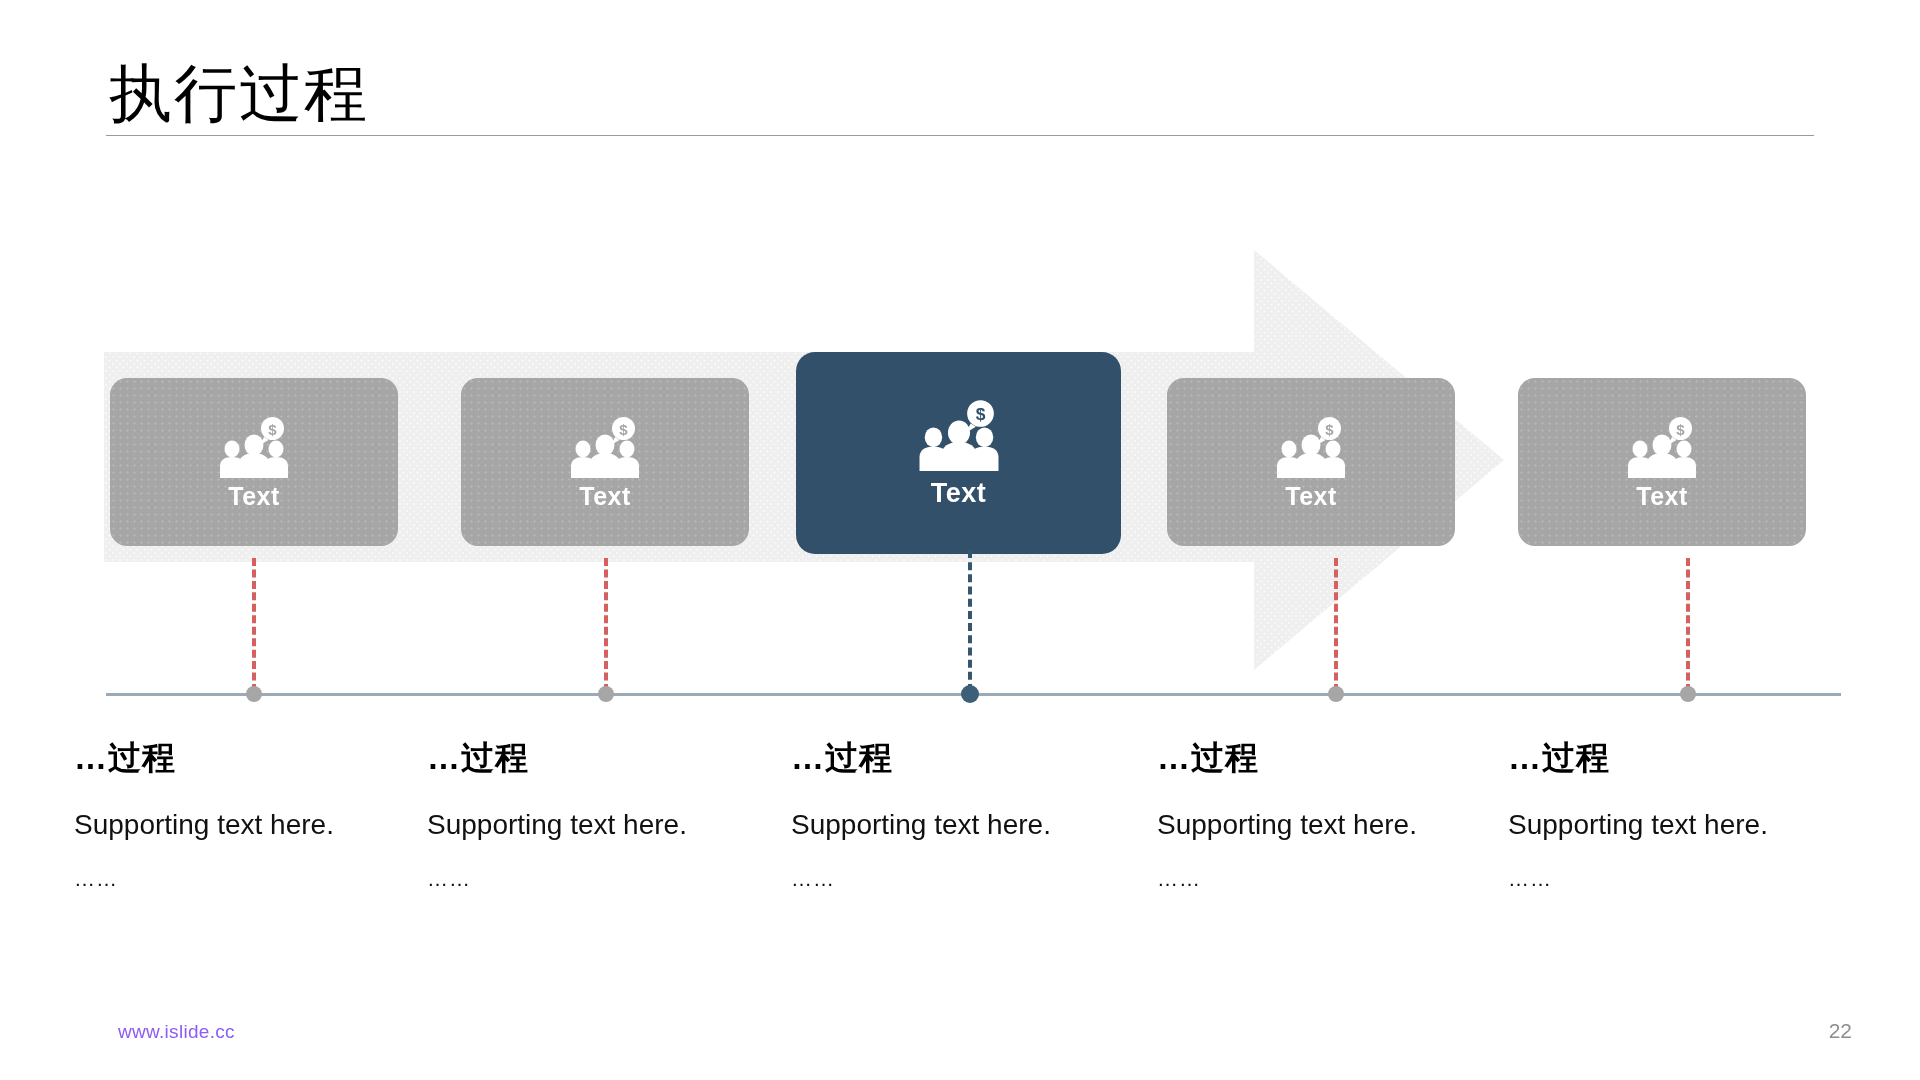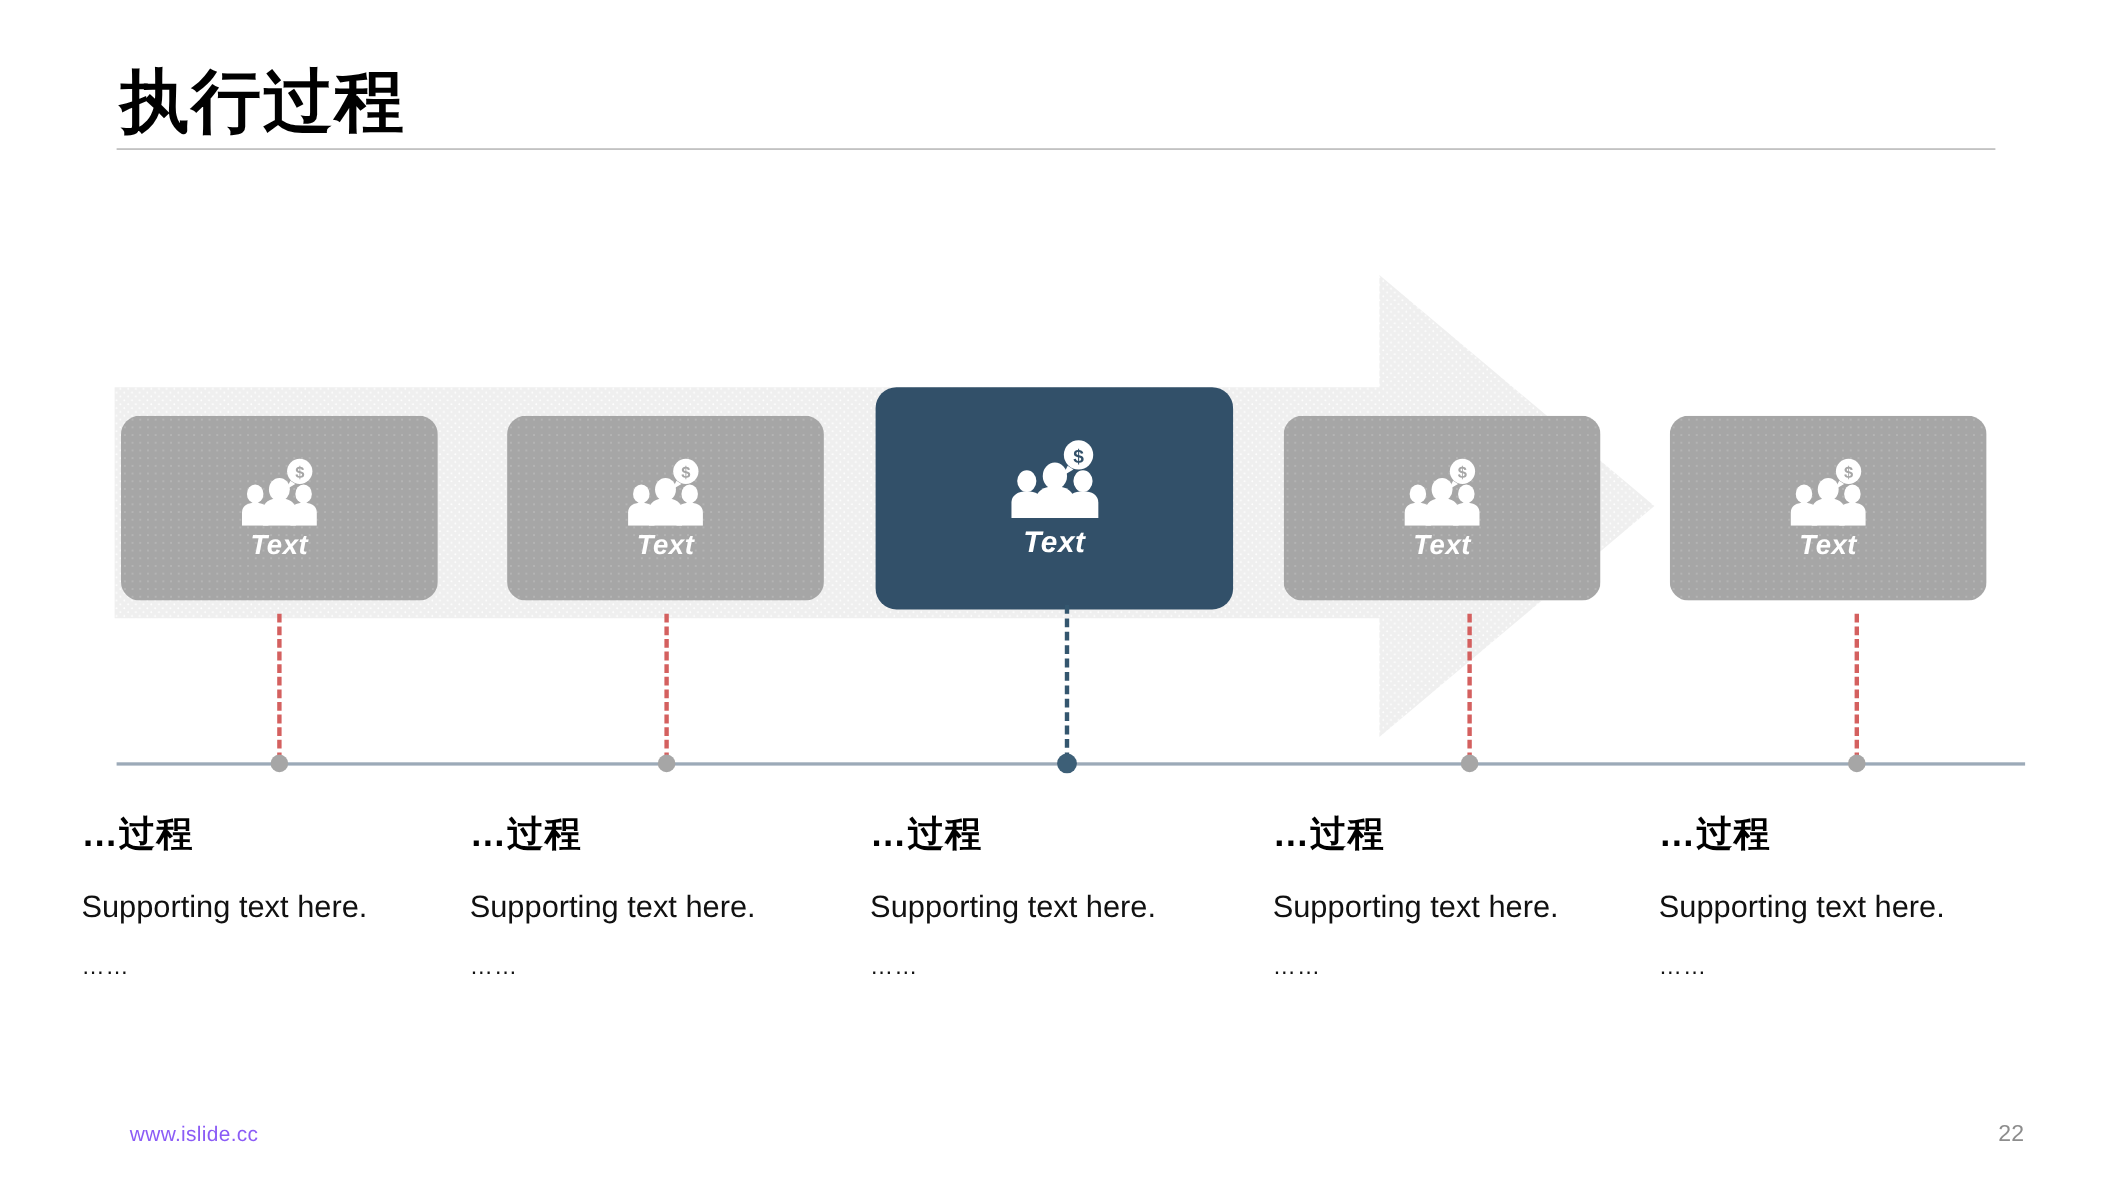--- a/index.html
+++ b/index.html
@@ -24,21 +24,21 @@
 
   
   .title-block {
     position: absolute;
     left: 106px;
     top: 62px;
     width: 1708px;
   }
   .slide-title {
     font-size: 63px;
-    font-weight: 700;
+    font-weight: 400;
     color: #000000;
     letter-spacing: 2px;
     line-height: 1.0;
     margin: 0;
     padding: 0 0 10px 3px;
     white-space: nowrap;
   }
   .title-rule {
     width: 100%;
     height: 1px;
@@ -95,21 +95,20 @@
   }
   .card.active .icon {
     width: 92px;
     height: 72px;
     margin-bottom: 9px;
   }
   .card .icon svg { width: 100%; height: 100%; display: block; }
   .card-label {
     font-size: 25px;
     font-weight: 700;
-    font-style: italic;
     color: #ffffff;
     letter-spacing: 0.5px;
     line-height: 1;
   }
   .card.active .card-label { font-size: 27px; }
 
   
   .card.c0 { left: 6px; }
   .card.c1 { left: 357px; }
   .card.c2 { left: 692px; }
@@ -198,21 +197,21 @@
   .footer-url {
     position: absolute;
     left: 118px;
     top: 1021px;
     font-size: 19px;
     color: #8b5cf6;
     letter-spacing: 0.3px;
   }
   .page-number {
     position: absolute;
-    right: 80px;
+    right: 68px;
     top: 1019px;
     font-size: 21px;
     color: #8d8d8d;
   }
 </style>
 </head>
 <body>
 
 <div class="slide">
 

